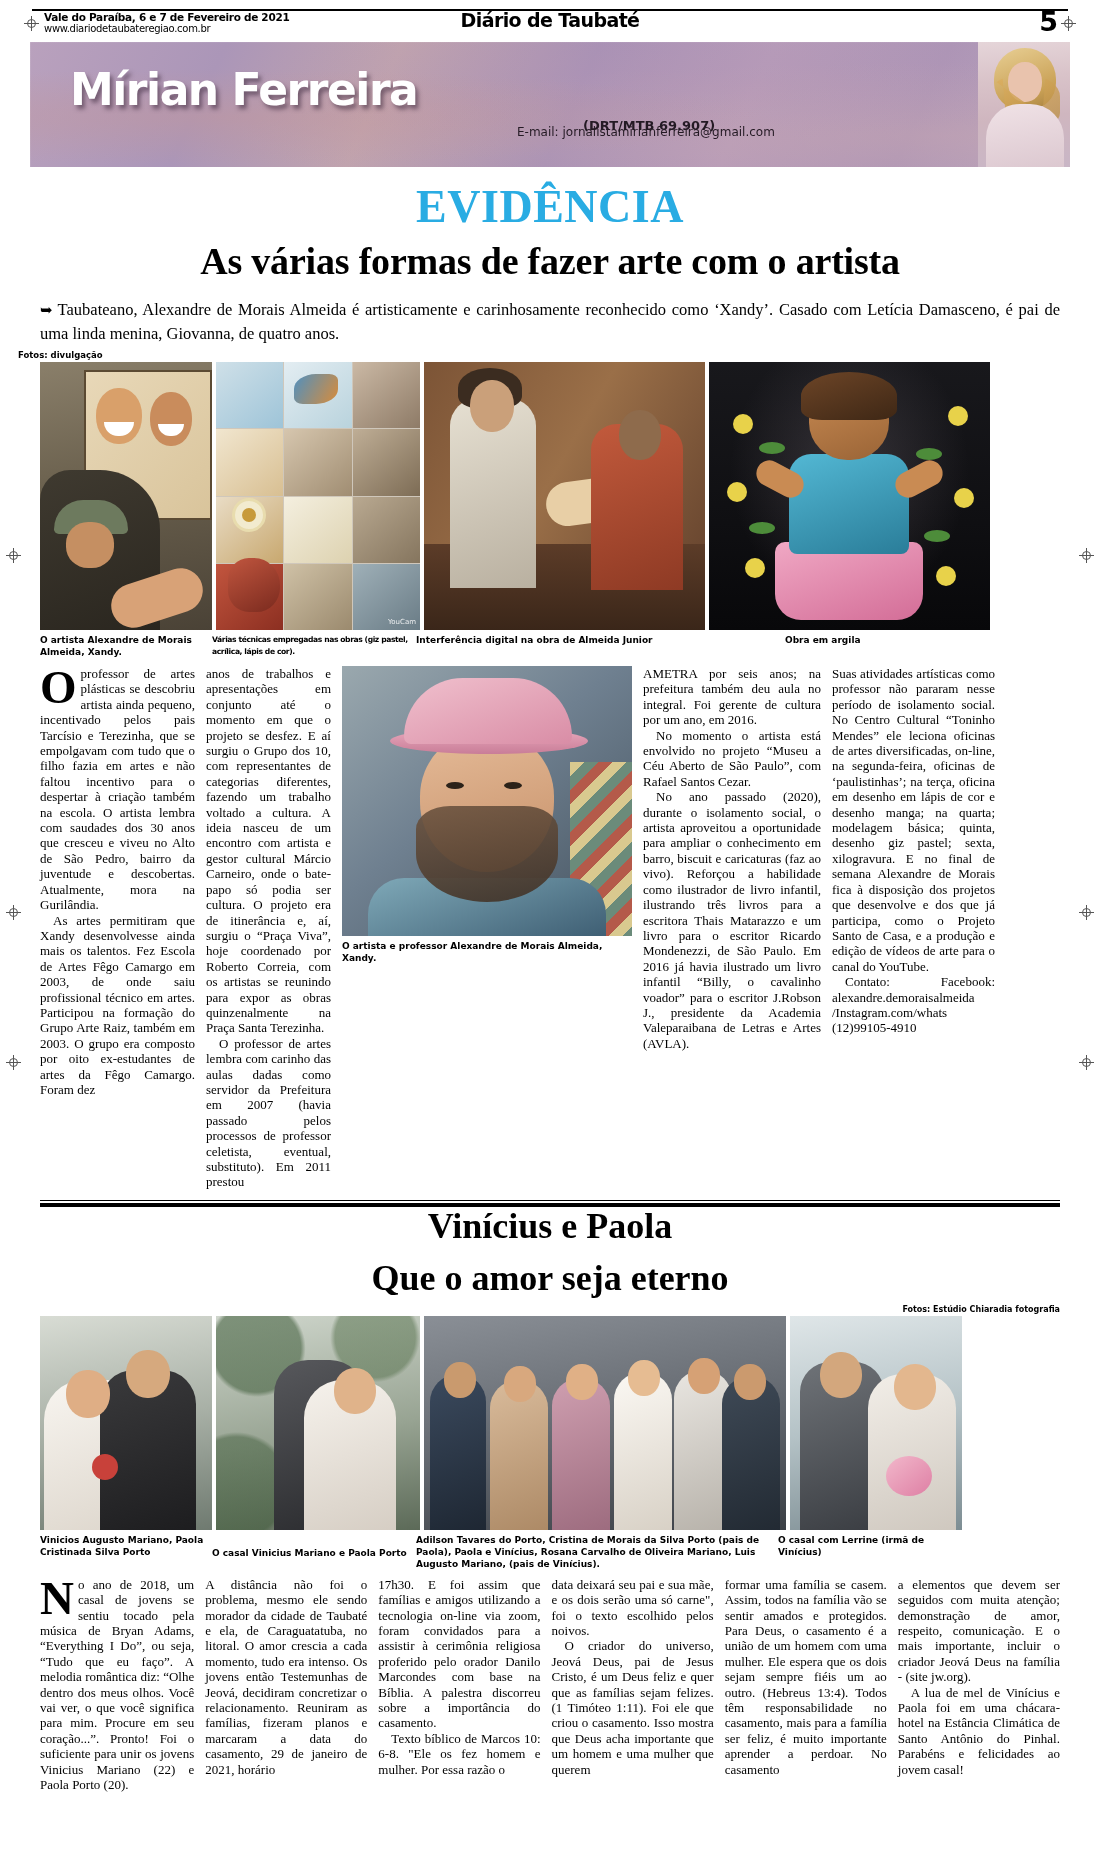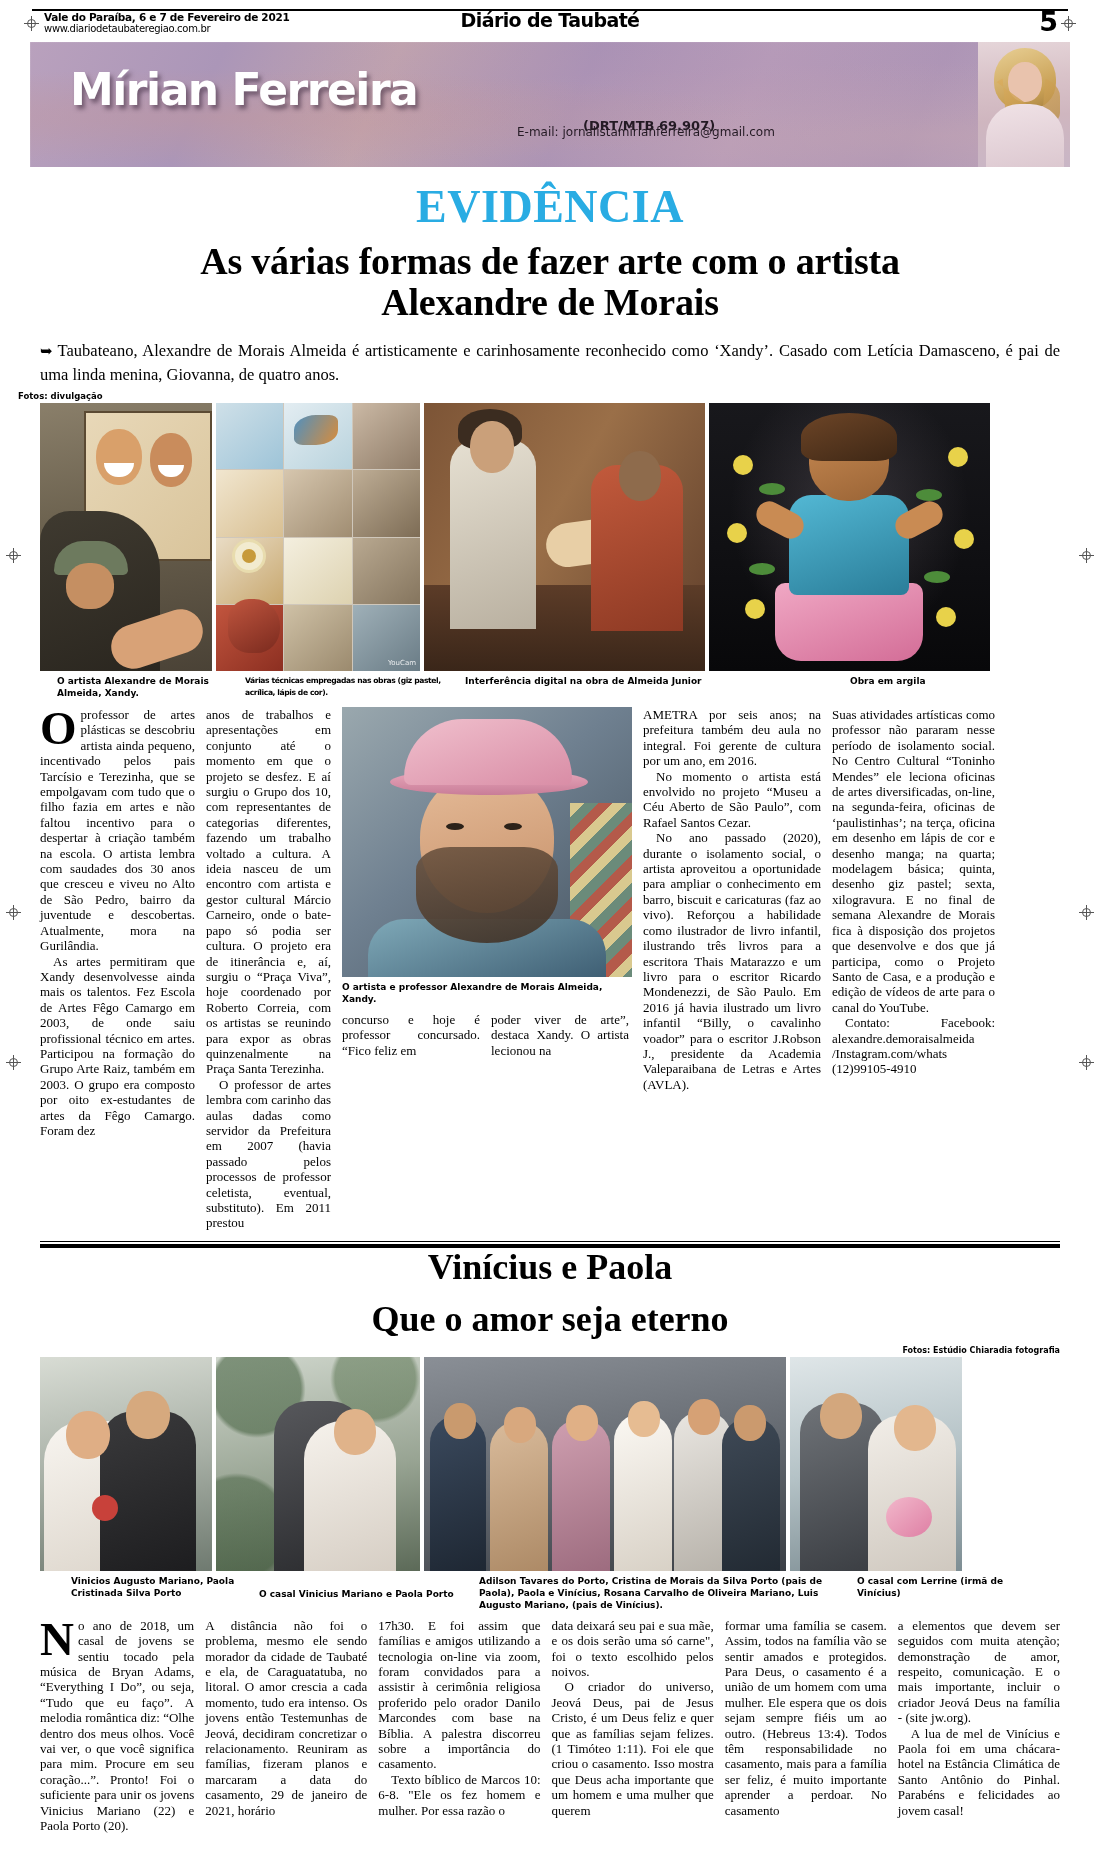--- a/index.html
+++ b/index.html
@@ -240,21 +240,21 @@
   .p4 .armL { position:absolute; left:46px; top:104px; width:50px; height:26px;
     background:#c98b53; border-radius:14px; transform:rotate(28deg); }
   .p4 .armR { position:absolute; right:46px; top:104px; width:50px; height:26px;
     background:#c98b53; border-radius:14px; transform:rotate(-28deg); }
   .p4 .flower { position:absolute; width:20px; height:20px; border-radius:50%;
     background:#e8d24a; }
   .p4 .leaf { position:absolute; width:26px; height:12px; border-radius:50%;
     background:#4d8c3a; }
 
   
-  .caprow { display:flex; gap:16px; margin:4px 22px 0 22px;justify-content:center; }
+  .caprow { display:flex; gap:0; margin:4px 22px 0 22px; }
   .cap {
     font-family:"DejaVu Sans", sans-serif;
     font-weight:bold; font-size:9px; line-height:12px;
   }
   .cap.tiny { font-size:7.6px; letter-spacing:-0.4px; }
 
   
   .cols { display:flex; gap:11px; margin:8px 22px 0 22px; }
   .col {
     font-family:"Liberation Serif", serif;
@@ -375,21 +375,20 @@
     <div class="portrait">
       <div class="hair"></div>
       <div class="face"></div>
       <div class="strand"></div>
       <div class="body"></div>
     </div>
   </div>
 
   <div class="kicker">EVIDÊNCIA</div>
   <div class="headline">As várias formas de fazer arte com o artista</div>
-  <div class="headline" style="margin-top:-4px;">Alexandre de Morais</div>
 
   <div class="lead">
     <span class="arrow">➥</span><span>Taubateano, Alexandre de Morais Almeida é artisticamente e carinhosamente reconhecido como ‘Xandy’. Casado com Letícia Damasceno, é pai de uma linda menina, Giovanna, de quatro anos.</span>
   </div>
 
   <div class="photocredit">Fotos: divulgação</div>
 
   <div class="photorow">
 
     <div class="ph p1">
@@ -483,28 +482,20 @@
         <div class="pattern"></div>
         <div class="shirt"></div>
         <div class="face"></div>
         <div class="beard"></div>
         <div class="eyeL"></div>
         <div class="eyeR"></div>
         <div class="brim"></div>
         <div class="cap2"></div>
       </div>
       <div class="cap" style="margin-top:4px;">O artista e professor Alexandre de Morais Almeida, Xandy.</div>
-      <div style="display:flex; gap:11px; margin-top:7px;">
-        <div class="col" style="width:138px;">
-          <p class="first">concurso e hoje é professor concursado. “Fico feliz em</p>
-        </div>
-        <div class="col" style="width:138px;">
-          <p class="first">poder viver de arte”, destaca Xandy. O artista lecionou na</p>
-        </div>
-      </div>
     </div>
 
     <div class="col" style="width:178px;">
       <p class="first">AMETRA por seis anos; na prefeitura também deu aula no integral. Foi gerente de cultura por um ano, em 2016.</p>
       <p>No momento o artista está envolvido no projeto “Museu a Céu Aberto de São Paulo”, com Rafael Santos Cezar.</p>
       <p>No ano passado (2020), durante o isolamento social, o artista aproveitou a oportunidade para ampliar o conhecimento em barro, biscuit e caricaturas (faz ao vivo). Reforçou a habilidade como ilustrador de livro infantil, ilustrando três livros para a escritora Thais Matarazzo e um livro para o escritor Ricardo Mondenezzi, de São Paulo. Em 2016 já havia ilustrado um livro infantil “Billy, o cavalinho voador” para o escritor J.Robson J., presidente da Academia Valeparaibana de Letras e Artes (AVLA).</p>
     </div>
 
     <div class="col" style="width:163px;">
       <p class="first">Suas atividades artísticas como professor não pararam nesse período de isolamento social. No Centro Cultural “Toninho Mendes” ele leciona oficinas de artes diversificadas, on-line, na segunda-feira, oficinas de ‘paulistinhas’; na terça, oficina em desenho em lápis de cor e desenho manga; na quarta; modelagem básica; quinta, desenho giz pastel; sexta, xilogravura. E no final de semana Alexandre de Morais fica à disposição dos projetos que desenvolve e dos que já participa, como o Projeto Santo de Casa, e a produção e edição de vídeos de arte para o canal do YouTube.</p>

